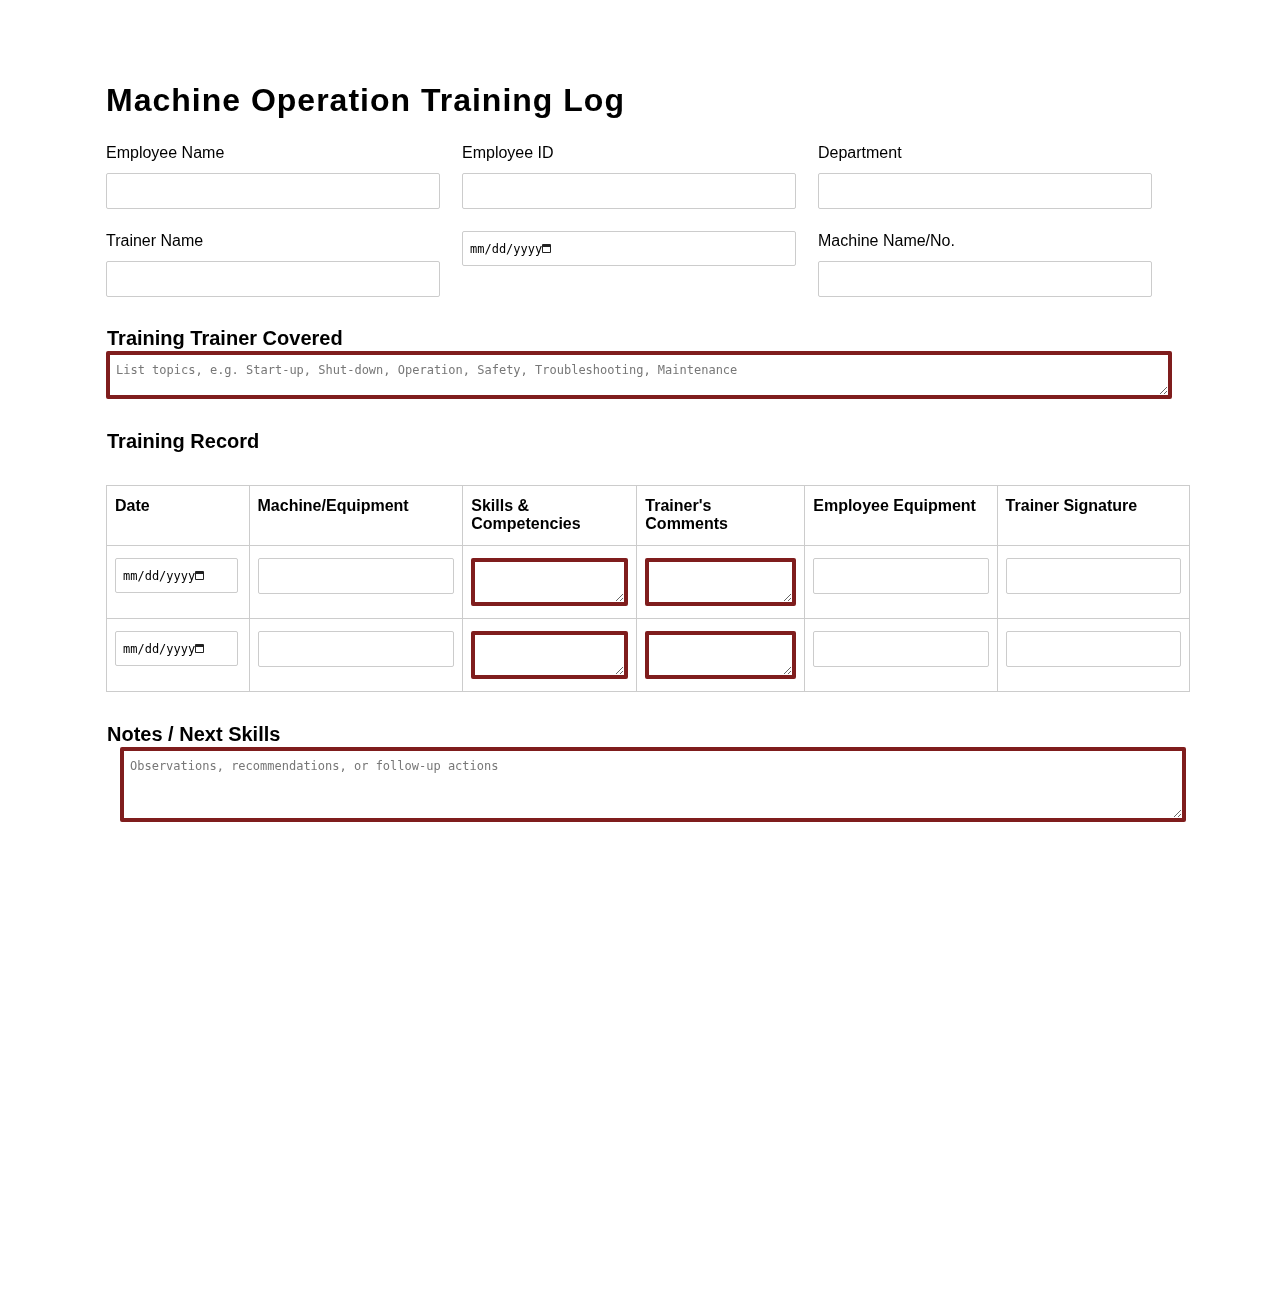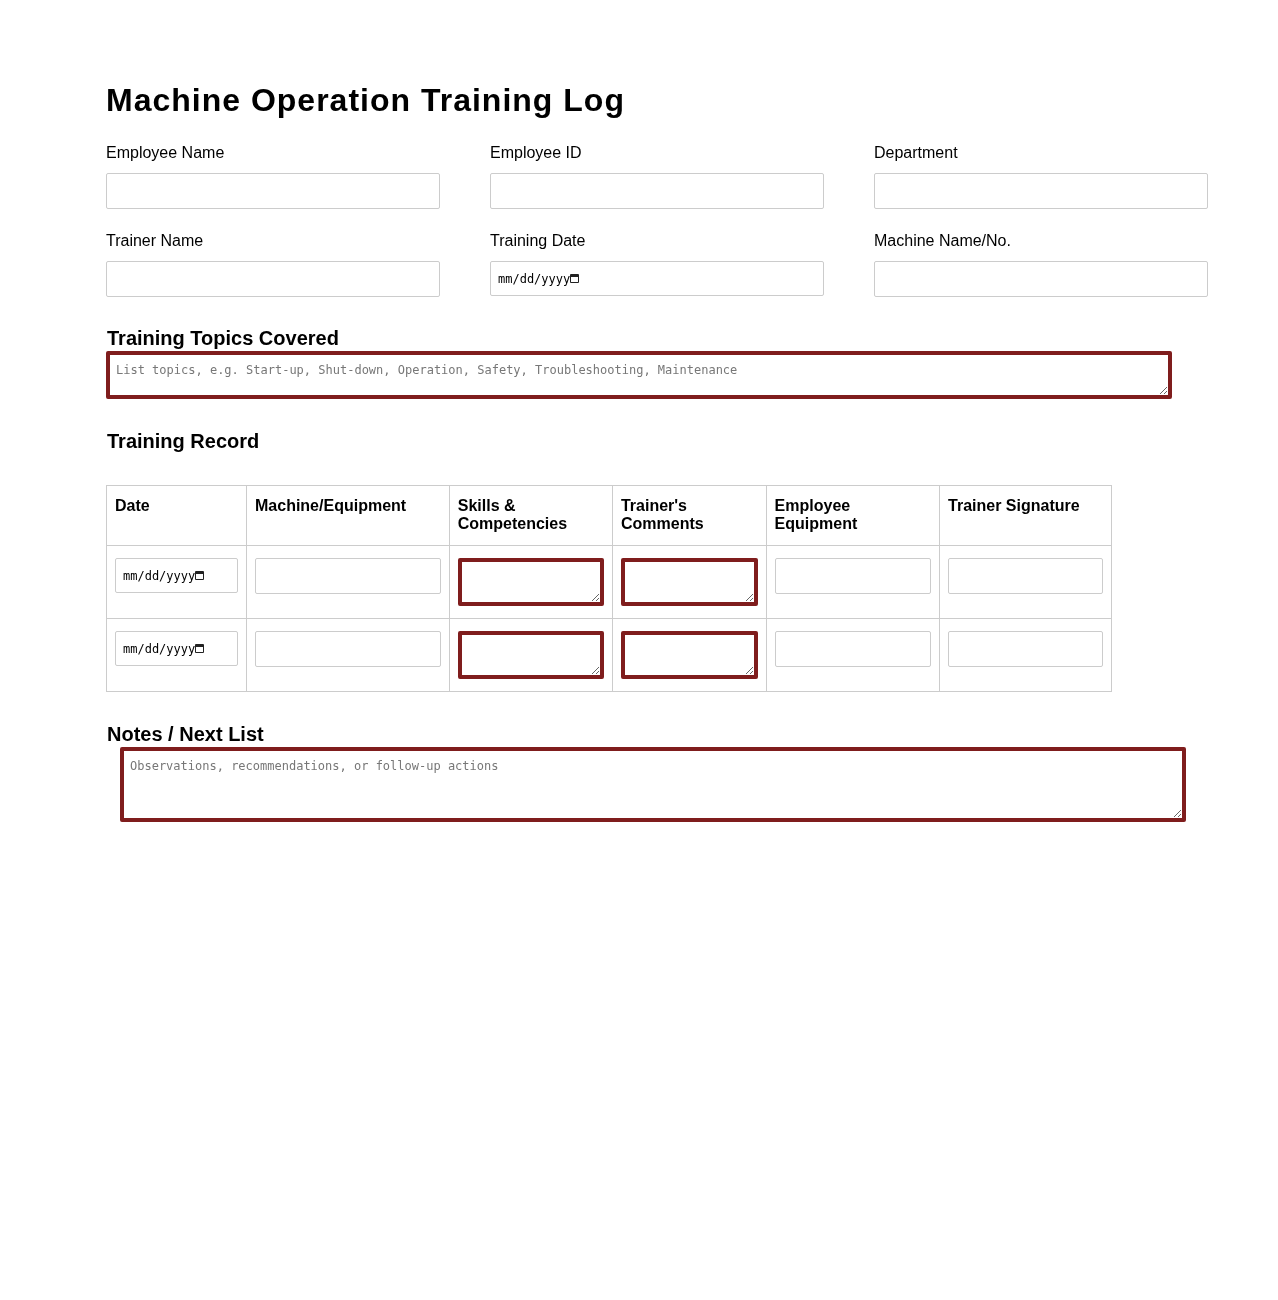--- a/index.html
+++ b/index.html
@@ -10,21 +10,21 @@
     }
     .page { position: relative; padding: 0 106px; }
     h1.title {
       margin: 0; position: absolute; top: 82px; left: 106px;
       font-size: 32px; font-weight: bold; letter-spacing: 1px;
       font-family: "Liberation Sans", sans-serif;
       text-align: right;
     }
     .grid {
       position: absolute; left: 106px; width: 1066px;
-      display: grid; grid-template-columns: 334px 334px 334px; column-gap: 50px;
+      display: grid; grid-template-columns: 334px 334px 334px; column-gap: 22px;
     }
     .grid.row1 { top: 143px; }
     .grid.row2 { top: 231px; }
     .field label {
       display: block; font-size: 16px; height: 20px; line-height: 20px;
       margin-bottom: 10px;
     }
     .field input {
       box-sizing: border-box; width: 334px; height: 36px;
       border: 1px solid #cccccc; border-radius: 2px; background: #fff;
@@ -49,21 +49,21 @@
     .sec-notes { top: 723px; }
     textarea {
       box-sizing: border-box; border: 4px solid #7f1d1d; border-radius: 2px;
       font-family: "DejaVu Sans Mono", monospace; font-size: 12px;
       padding: 8px 6px; resize: vertical; background: #fff; margin: 0;
     }
     textarea::placeholder { color: #777; }
     .topics-area { position: absolute; left: 106px; top: 351px; width: 1066px; height: 48px; }
     .notes-area { position: absolute; left: 120px; top: 747px; width: 1066px; height: 75px; }
     table.record {
-      position: absolute; left: 106px; top: 485px; width: 1006px;
+      position: absolute; left: 106px; top: 485px; width: 1084px;
       border-collapse: collapse;
     }
     table.record th, table.record td {
       border: 1px solid #cccccc; vertical-align: top; text-align: left;
       padding: 0 8px;
     }
     table.record th {
       font-size: 16px; font-weight: bold; height: 60px; padding-top: 11px;
       box-sizing: border-box; line-height: 18px;
     }
@@ -101,33 +101,32 @@
       <input type="text" value="" style="">
     </div>
   </div>
 
   <div class="grid row2">
     <div class="field">
       <label>Trainer Name</label>
       <input type="text" value="" style="">
     </div>
     <div class="field">
-      <label>Training Date</label>
       <div class="date-input date-field">
         <span>mm/dd/yyyy</span>
         <span class="cal-icon"></span>
       </div>
     </div>
     <div class="field">
       <label>Machine Name/No.</label>
       <input type="text" value="" style="">
     </div>
   </div>
 
-  <h2 class="section-title sec-topics">Training Topics Covered</h2>
+  <h2 class="section-title sec-topics">Training Trainer Covered</h2>
   <textarea class="topics-area" placeholder="List topics, e.g. Start-up, Shut-down, Operation, Safety, Troubleshooting, Maintenance" style=""></textarea>
 
   <h2 class="section-title sec-record">Training Record</h2>
 
   <table class="record">
     <thead>
       <tr>
         <th class="c-date">Date</th>
         <th class="c-mach">Machine/Equipment</th>
         <th class="c-skill">Skills &amp; Competencies</th>
@@ -179,15 +178,15 @@
         <td>
           <input class="cell-input" type="text" value="" style="">
         </td>
         <td>
           <input class="cell-input" type="text" value="" style="">
         </td>
       </tr>
     </tbody>
   </table>
 
-  <h2 class="section-title sec-notes">Notes / Next List</h2>
+  <h2 class="section-title sec-notes">Notes / Next Skills</h2>
   <textarea class="notes-area" placeholder="Observations, recommendations, or follow-up actions" style=""></textarea>
 </div>
 
 </body></html>

